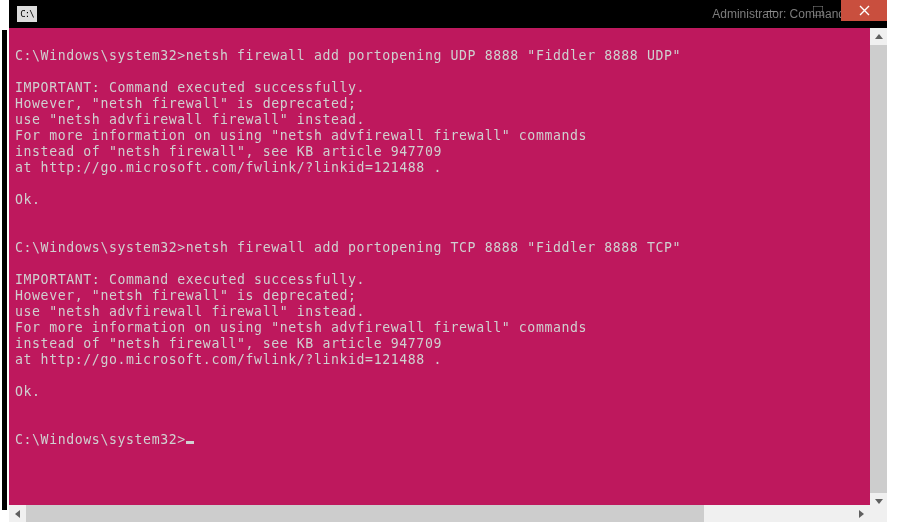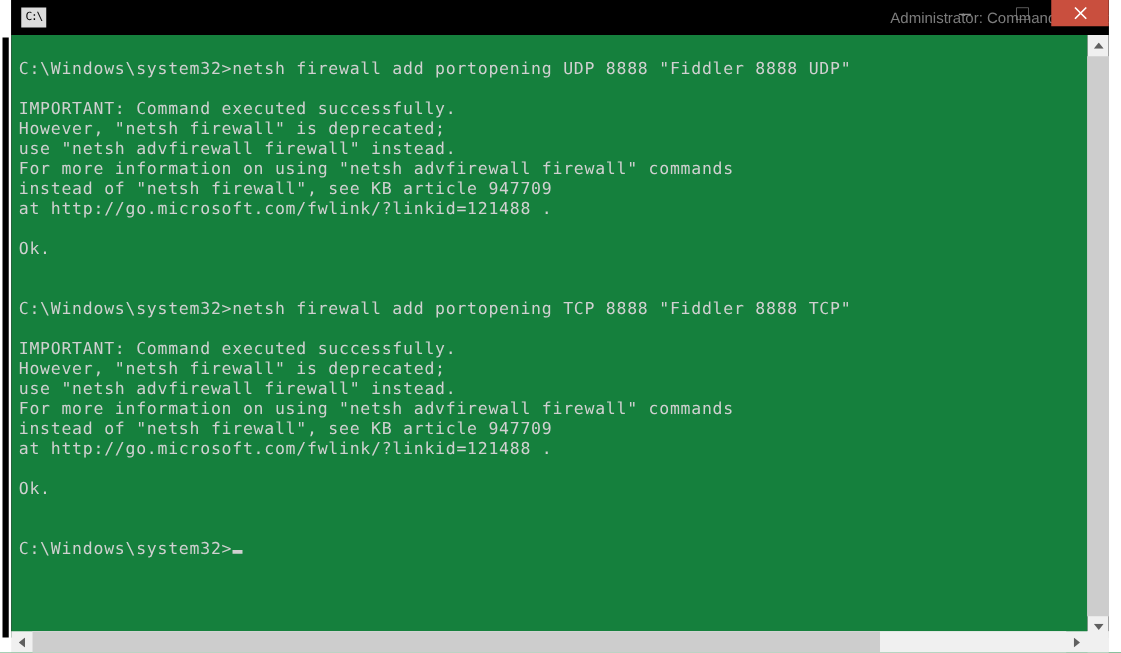--- a/index.html
+++ b/index.html
@@ -75,21 +75,21 @@
     }
     .win-btn svg { display: block; }
     .content-area {
       flex: 1;
       display: flex;
       position: relative;
       overflow: hidden;
     }
     .terminal {
       flex: 1;
-      background: #15803d;
+      background: #be185d;
       color: #d0d0d0;
       font-family: "Lucida Console", Consolas, monospace;
       font-size: 13.2px;
       line-height: 16px;
       padding: 4px 0 0 6px;
       white-space: pre;
       overflow: hidden;
       letter-spacing: 0.6px;
     }
     .cursor-block {

